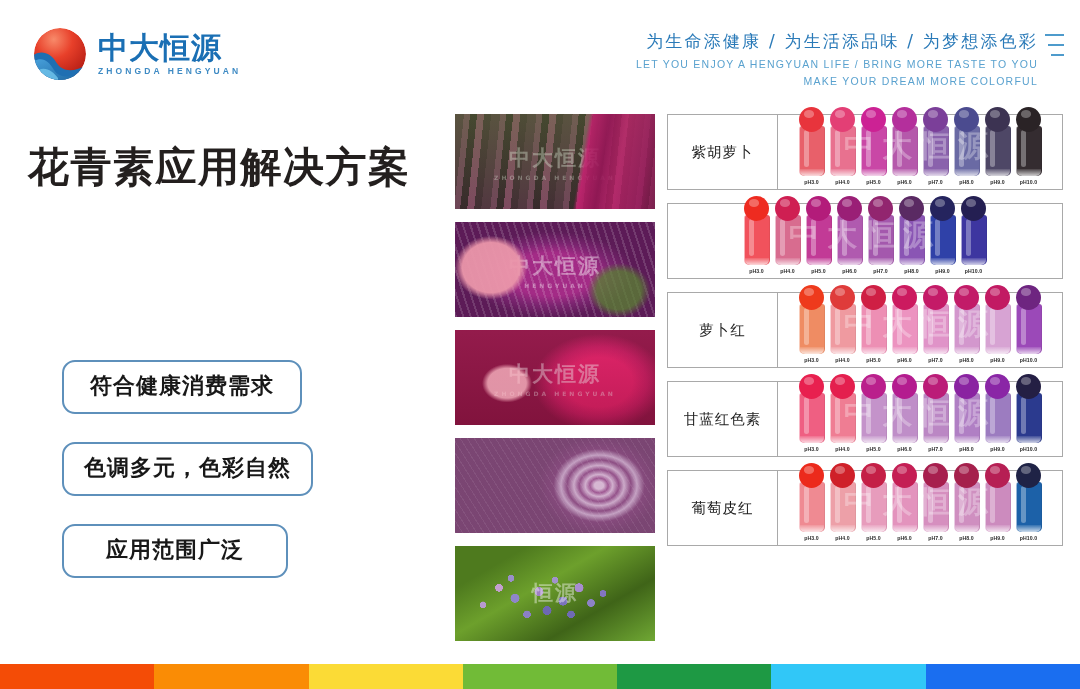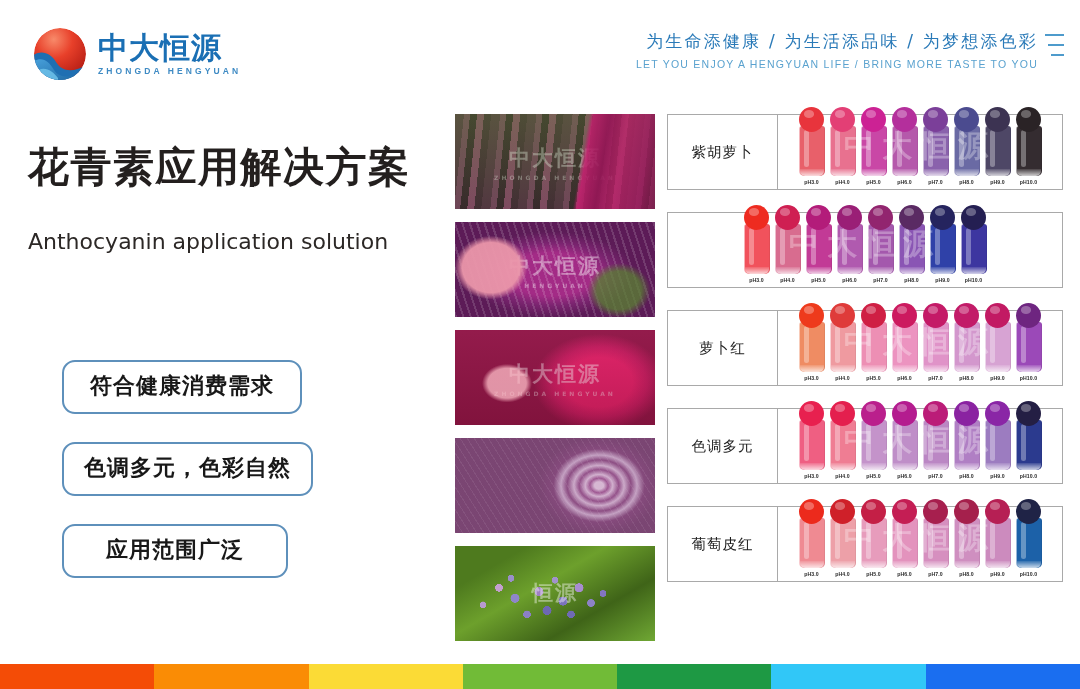--- a/index.html
+++ b/index.html
@@ -167,21 +167,21 @@
       radial-gradient(circle 5px at 14% 62%, #b79ad0 0 65%, transparent 70%),
       radial-gradient(circle 5px at 74% 50%, #8275c0 0 65%, transparent 70%),
       radial-gradient(circle 5px at 50% 36%, #a292cc 0 65%, transparent 70%),
       radial-gradient(circle 5px at 28% 34%, #9a8fc9 0 65%, transparent 70%);
   }
 
   
   #ph-table { position: absolute; left: 667px; top: 114px; width: 396px; }
   .ph-row {
     display: flex; border: 1px solid #a9a9a9;
-    height: 76px; margin-bottom: 22px; background: #fff;
+    height: 76px; margin-bottom: 13px; background: #fff;
   }
   .ph-row-label {
     width: 110px; flex: 0 0 110px;
     border-right: 1px solid #a9a9a9;
     display: flex; align-items: center; justify-content: center;
     font-size: 14.5px; color: #1c1c1c; letter-spacing: 1px;
     font-family: "DejaVu Sans", sans-serif;
   }
   .ph-row-vials {
     flex: 1; display: flex; align-items: flex-end;
@@ -264,31 +264,31 @@
     </div>
     <div id="logo-text-block">
       <div id="logo-cn">中大恒源</div>
       <div id="logo-en">ZHONGDA HENGYUAN</div>
     </div>
   </div>
 
   <div id="tagline-block">
     <div id="tagline-cn">为生命添健康 / 为生活添品味 / 为梦想添色彩</div>
     <div class="tagline-en">LET YOU ENJOY A HENGYUAN LIFE / BRING MORE TASTE TO YOU</div>
+    <div class="tagline-en">MAKE YOUR DREAM MORE COLORFUL</div>
   </div>
   <div id="tagline-bars">
     <i></i>
       <i></i>
       <i></i>
   </div>
 </div>
 
 <div id="left-panel">
   <div id="page-title">花青素应用解决方案</div>
-  <div id="page-subtitle">Anthocyanin application solution</div>
 
   <div id="feature-list">
     <div class="feature-pill pill-1">符合健康消费需求</div>
     <div class="feature-pill pill-2">色调多元，色彩自然</div>
     <div class="feature-pill pill-3">应用范围广泛</div>
   </div>
 </div>
 
 <div id="photo-column">
   <div class="photo-card ph-carrot">
@@ -450,21 +450,21 @@
         </div>
         <div class="vial">
           <div class="vial-cap" style="background: rgb(110, 37, 128);"></div>
           <div class="vial-body" style="background: rgb(155, 73, 184);"></div>
           <div class="vial-label">pH10.0</div>
         </div>
         <div class="row-wm">中大恒源</div>
       </div>
     </div>
     <div class="ph-row">
-      <div class="ph-row-label">色调多元</div>
+      <div class="ph-row-label">甘蓝红色素</div>
       <div class="ph-row-vials">
         <div class="vial">
           <div class="vial-cap" style="background: rgb(232, 32, 79);"></div>
           <div class="vial-body" style="background: rgb(239, 95, 130);"></div>
           <div class="vial-label">pH3.0</div>
         </div>
         <div class="vial">
           <div class="vial-cap" style="background: rgb(228, 31, 78);"></div>
           <div class="vial-body" style="background: rgb(239, 125, 147);"></div>
           <div class="vial-label">pH4.0</div>

